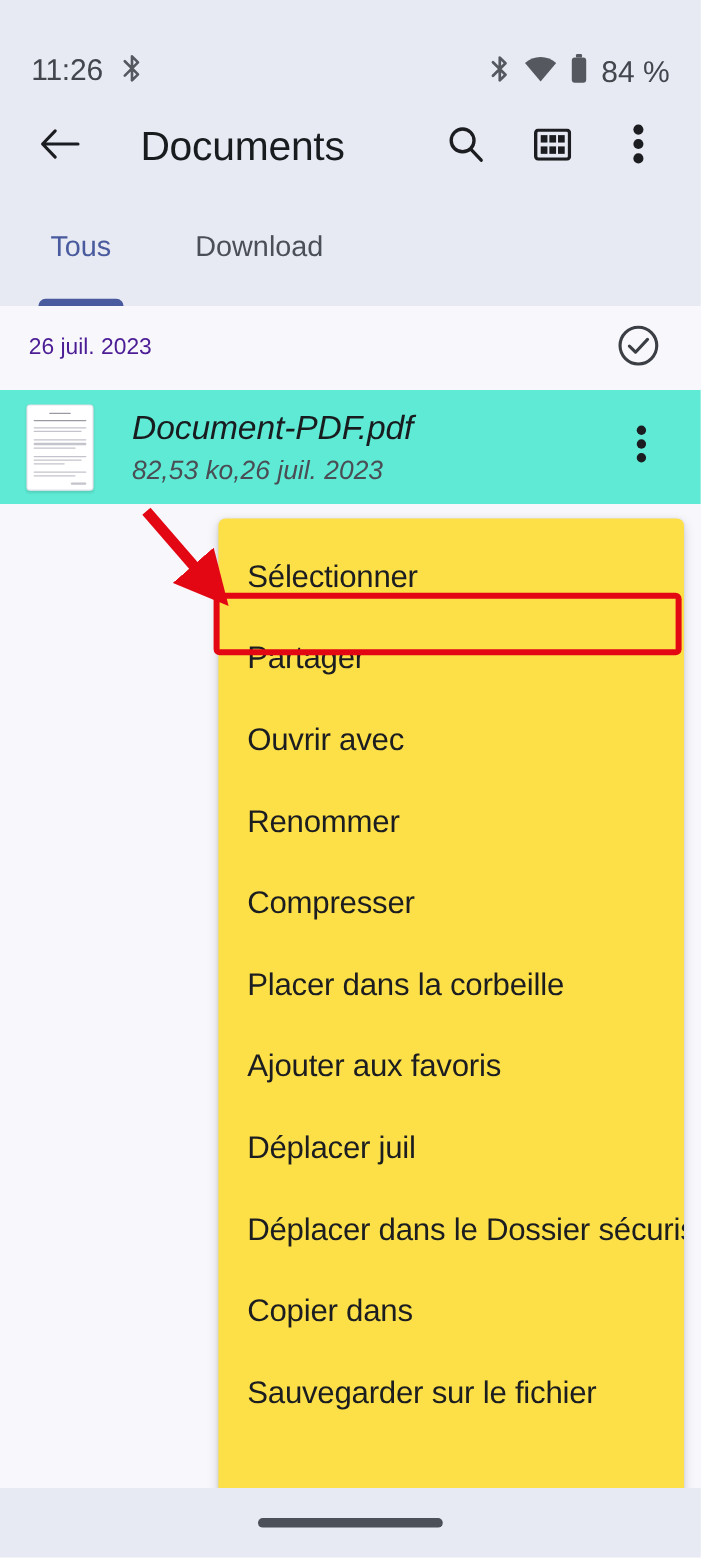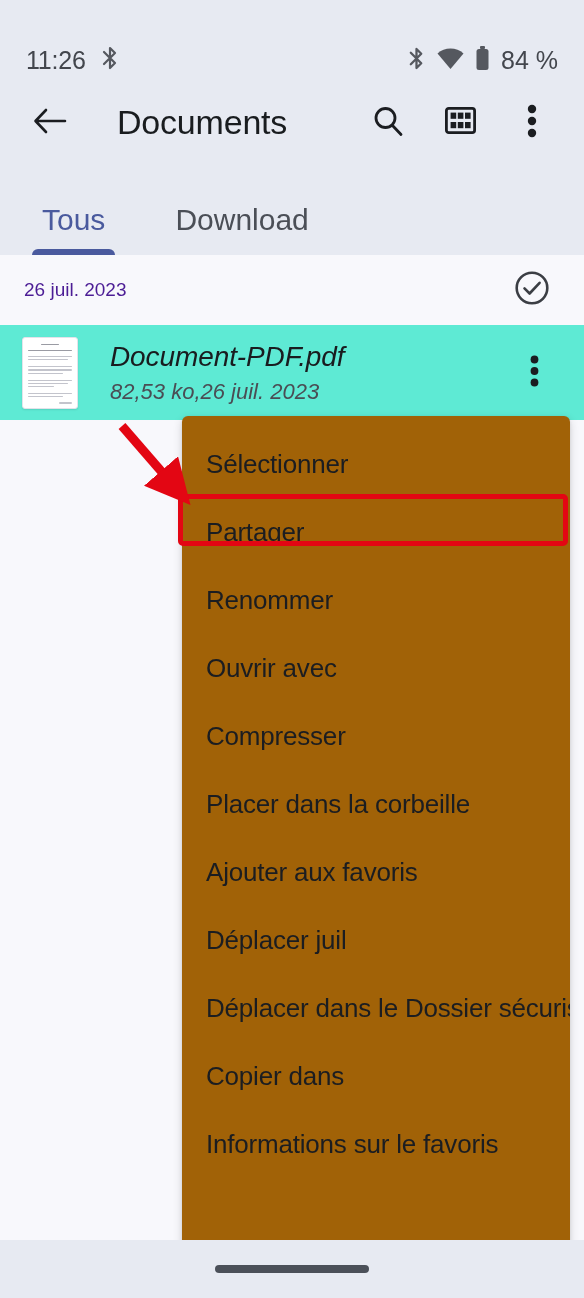--- a/index.html
+++ b/index.html
@@ -34,21 +34,21 @@
   .tb-title { font-size:34px; color:#191c1f; margin-left:31px; flex:1; letter-spacing:-0.2px; }
   .tb-actions { display:flex; align-items:center; gap:0; padding-right:16px; }
   .tb-btn { width:72px; height:72px; display:flex; align-items:center; justify-content:center; }
 
   
   .tabs {
     position:absolute; left:0; top:170px; width:584px; height:85px;
     background:#e7eaf2;
     display:flex; align-items:flex-start; padding-left:28px; padding-top:16px;
   }
-  .tab { font-size:30px; color:#4b4f57; padding:0 14px; position:relative; height:62px; display:flex; align-items:center; padding-top:6px; }
+  .tab { font-size:24px; color:#4b4f57; padding:0 14px; position:relative; height:62px; display:flex; align-items:flex-start; padding-top:6px; }
   .tab.active { color:#4a5a9e; }
   .tab.active .tab-indicator {
     position:absolute; left:4px; right:4px; bottom:-10px; height:9px;
     background:#4a5a9e; border-radius:6px 6px 0 0;
   }
   .tab-gap { width:42px; }
 
   
   .date-row {
     position:absolute; left:0; top:255px; width:584px; height:70px;
@@ -83,22 +83,22 @@
   .tl.gap { background:transparent; height:3px; }
   .tl.foot { width:30%; margin-left:auto; margin-top:3px; }
 
   .file-meta { flex:1; margin-left:32px; }
   .file-name { font-size:28px; color:#191c1f; letter-spacing:-0.1px; }
   .file-sub { font-size:22px; color:#4a4d54; margin-top:6px; }
   .file-more { width:56px; height:56px; display:flex; align-items:center; justify-content:center; }
 
   
   .ctx-menu {
-    position:absolute; left:182px; top:416px; width:388px; height:833px;
-    background:#a16207; border-radius:6px;
+    position:absolute; left:182px; top:432px; width:388px; height:833px;
+    background:#fde047; border-radius:6px;
     box-shadow:0 3px 10px rgba(0,0,0,0.16), 0 1px 3px rgba(0,0,0,0.10);
     padding:14px 0;
     overflow:hidden;
   }
   .ctx-item {
     height:68px; display:flex; align-items:center;
     padding-left:24px; font-size:26px; color:#1b1d21; letter-spacing:-0.2px;
     white-space:nowrap;
   }
 
@@ -247,29 +247,29 @@
           <circle cx="4.5" cy="16" r="3.9" fill="#1b1d21"></circle>
           <circle cx="4.5" cy="27.5" r="3.9" fill="#1b1d21"></circle>
         </svg>
       </span>
     </span>
   </div>
 
   <div class="ctx-menu">
     <div class="ctx-item">Sélectionner</div>
     <div class="ctx-item">Partager</div>
+    <div class="ctx-item">Ouvrir avec</div>
     <div class="ctx-item">Renommer</div>
-    <div class="ctx-item">Ouvrir avec</div>
     <div class="ctx-item">Compresser</div>
     <div class="ctx-item">Placer dans la corbeille</div>
     <div class="ctx-item">Ajouter aux favoris</div>
     <div class="ctx-item">Déplacer juil</div>
     <div class="ctx-item">Déplacer dans le Dossier sécurisé</div>
     <div class="ctx-item">Copier dans</div>
-    <div class="ctx-item">Informations sur le favoris</div>
+    <div class="ctx-item">Sauvegarder sur le fichier</div>
   </div>
 
   <div class="hl-box"></div>
   <svg class="arrow-svg" width="110" height="110" viewBox="0 0 110 110">
     <defs>
       <marker id="ah" markerWidth="5" markerHeight="5" refX="2.2" refY="2.5" orient="auto">
         <path d="M0,0 L5,2.5 L0,5 Z" fill="#e30613"></path>
       </marker>
     </defs>
     <path d="M22 16 L74 76" stroke="#e30613" stroke-width="9" stroke-linecap="butt" marker-end="url(#ah)"></path>

